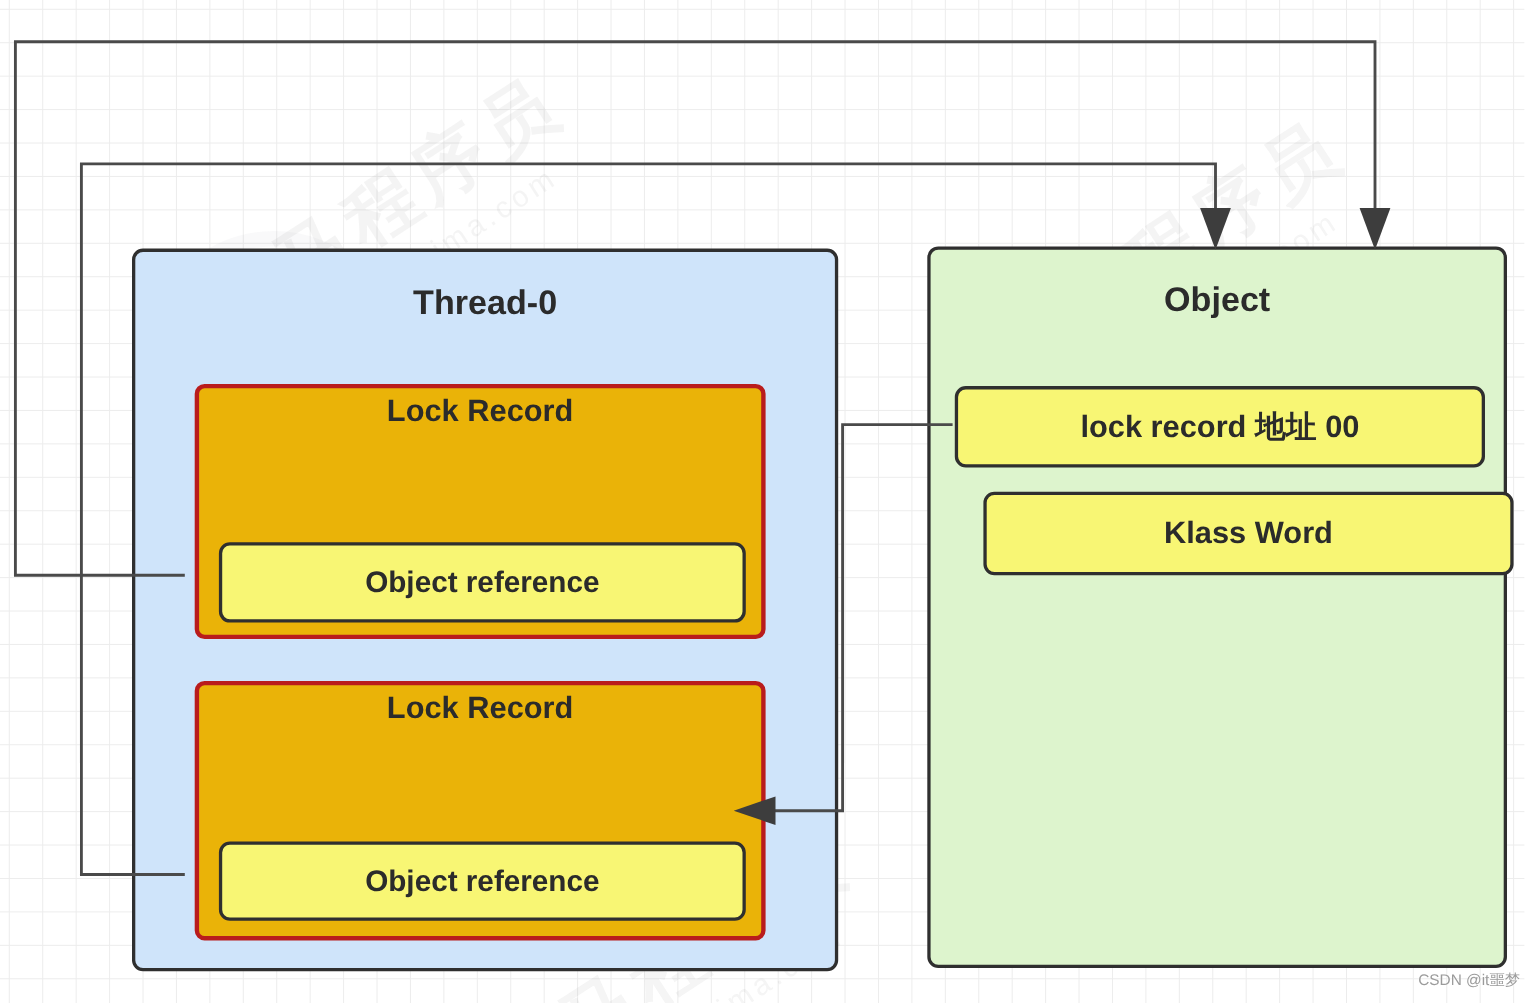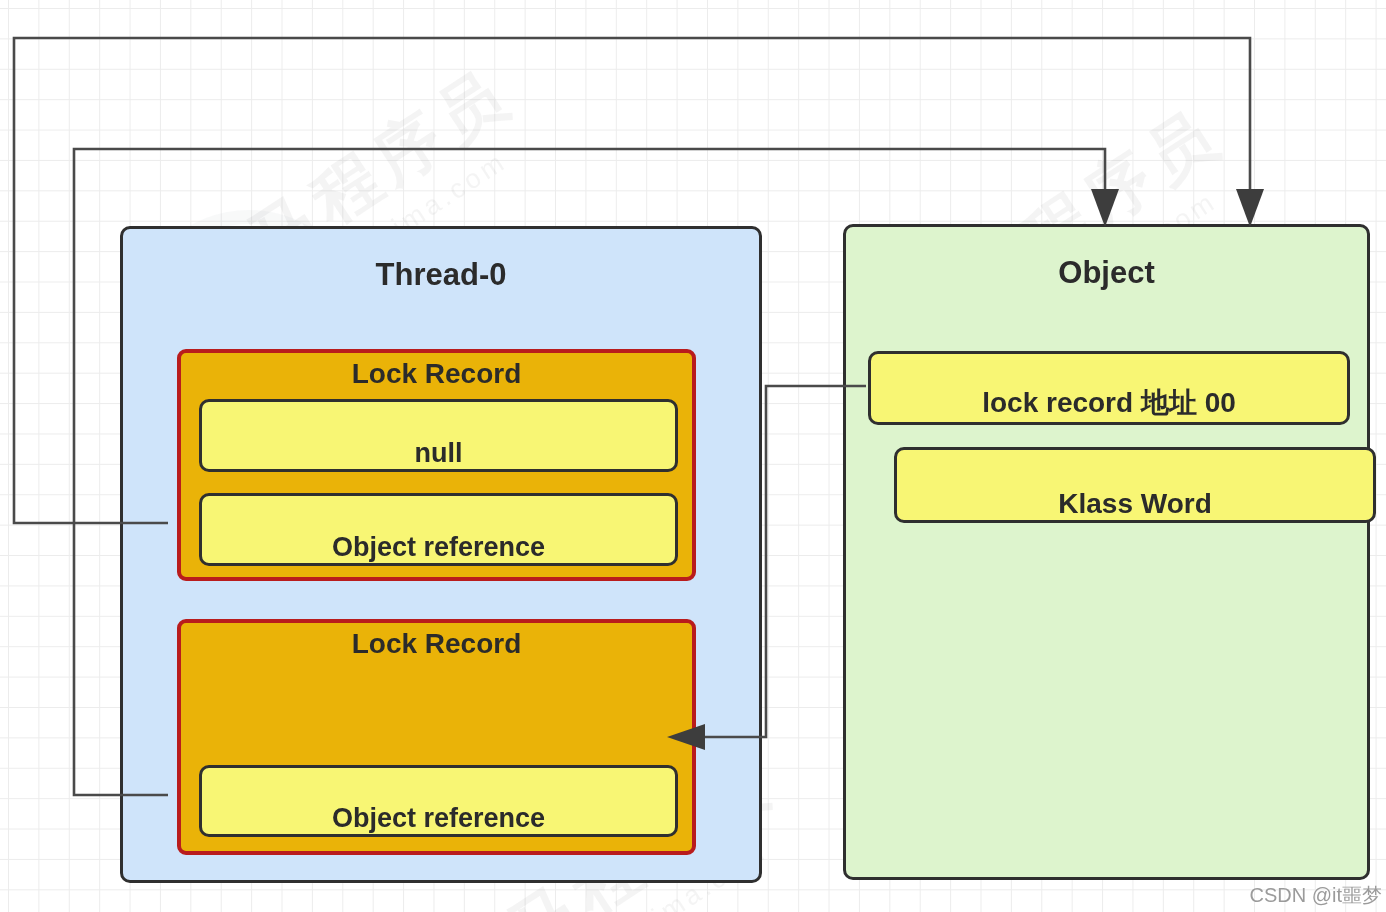--- a/index.html
+++ b/index.html
@@ -17,42 +17,42 @@
   .box{position:absolute;box-sizing:border-box;border:3px solid #2f2f2f;border-radius:10px;}
   .thread-box{left:120px;top:226px;width:642px;height:657px;background:#cfe4fa;}
   .object-box{left:843px;top:224px;width:527px;height:656px;background:#ddf4cd;}
   .box-title{display:block;text-align:center;font-weight:bold;font-size:31px;margin-top:28px;}
   .lock-record{position:absolute;box-sizing:border-box;left:29px;width:519px;
     background:#eab308;border:4px solid #b91c1c;border-radius:9px;margin-left:25px;}
   .lr1{top:120px;height:232px;}
   .lr2{top:390px;height:236px;}
   .lr-title{display:block;text-align:center;font-weight:bold;font-size:28px;margin-top:5px;}
   .slot{position:absolute;box-sizing:border-box;background:#f8f674;border:3px solid #2f2f2f;
-    border-radius:10px;display:flex;align-items:flex-end;justify-content:center;
+    border-radius:10px;display:flex;align-items:center;justify-content:center;
     font-weight:bold;font-size:27px;}
   .lr-slot{left:18px;width:479px;}
   .lr1-s1{top:46px;height:73px;}
   .lr1-s2{top:140px;height:73px;}
   .lr2-s1{top:47px;height:72px;}
   .lr2-s2{top:142px;height:72px;}
   .obj-slot{left:22px;width:482px;font-size:28px;}
   .obj-s1{top:124px;height:74px;}
   .obj-s2{top:220px;height:76px;margin-left:26px;}
   .obj-s3{top:311px;height:323px;}
   #wires{position:absolute;left:0;top:0;width:1386px;height:912px;pointer-events:none;}
   .wm{position:absolute;transform:rotate(-33deg);transform-origin:left top;
     opacity:0.07;color:#6e6e6e;pointer-events:none;white-space:nowrap;}
   .wm .brand{display:block;font-size:66px;font-weight:bold;letter-spacing:8px;}
   .wm .site{display:block;font-size:27px;letter-spacing:4px;margin-left:60px;}
   .wm-ring{position:absolute;border:14px solid #8d9aa5;border-radius:50%;
     opacity:0.055;pointer-events:none;}
   .wm-ring:after{content:"";position:absolute;left:18%;top:16%;width:55%;height:55%;
     border:10px solid #8d9aa5;border-radius:50%;border-color:#8d9aa5 transparent transparent #8d9aa5;
     transform:rotate(24deg);}
-  .credit{position:absolute;right:4px;top:882px;font-size:20px;color:#9b9b9b;
+  .credit{position:absolute;right:4px;top:882px;font-size:14px;color:#9b9b9b;
     text-shadow:0 0 2px #ffffff;}
 </style>
 </head>
 <body>
 
 <div id="canvas">
 
   <div class="wm" style="left:170px;top:250px;">
     <span class="brand">黑马程序员</span>
     <span class="site">www.itheima.com</span>
@@ -66,23 +66,20 @@
     <span class="site">www.itheima.com</span>
   </div>
   <div class="wm-ring" style="left:130px;top:210px;width:210px;height:210px;"></div>
   <div class="wm-ring" style="left:850px;top:295px;width:190px;height:190px;"></div>
 
   <div class="box thread-box">
     <span class="box-title">Thread-0</span>
 
     <div class="lock-record lr1">
       <span class="lr-title">Lock Record</span>
-      <div class="slot lr-slot lr1-s1">
-        <span>null</span>
-      </div>
       <div class="slot lr-slot lr1-s2">
         <span>Object reference</span>
       </div>
     </div>
 
     <div class="lock-record lr2">
       <span class="lr-title">Lock Record</span>
       <div class="slot lr-slot lr2-s2">
         <span>Object reference</span>
       </div>

